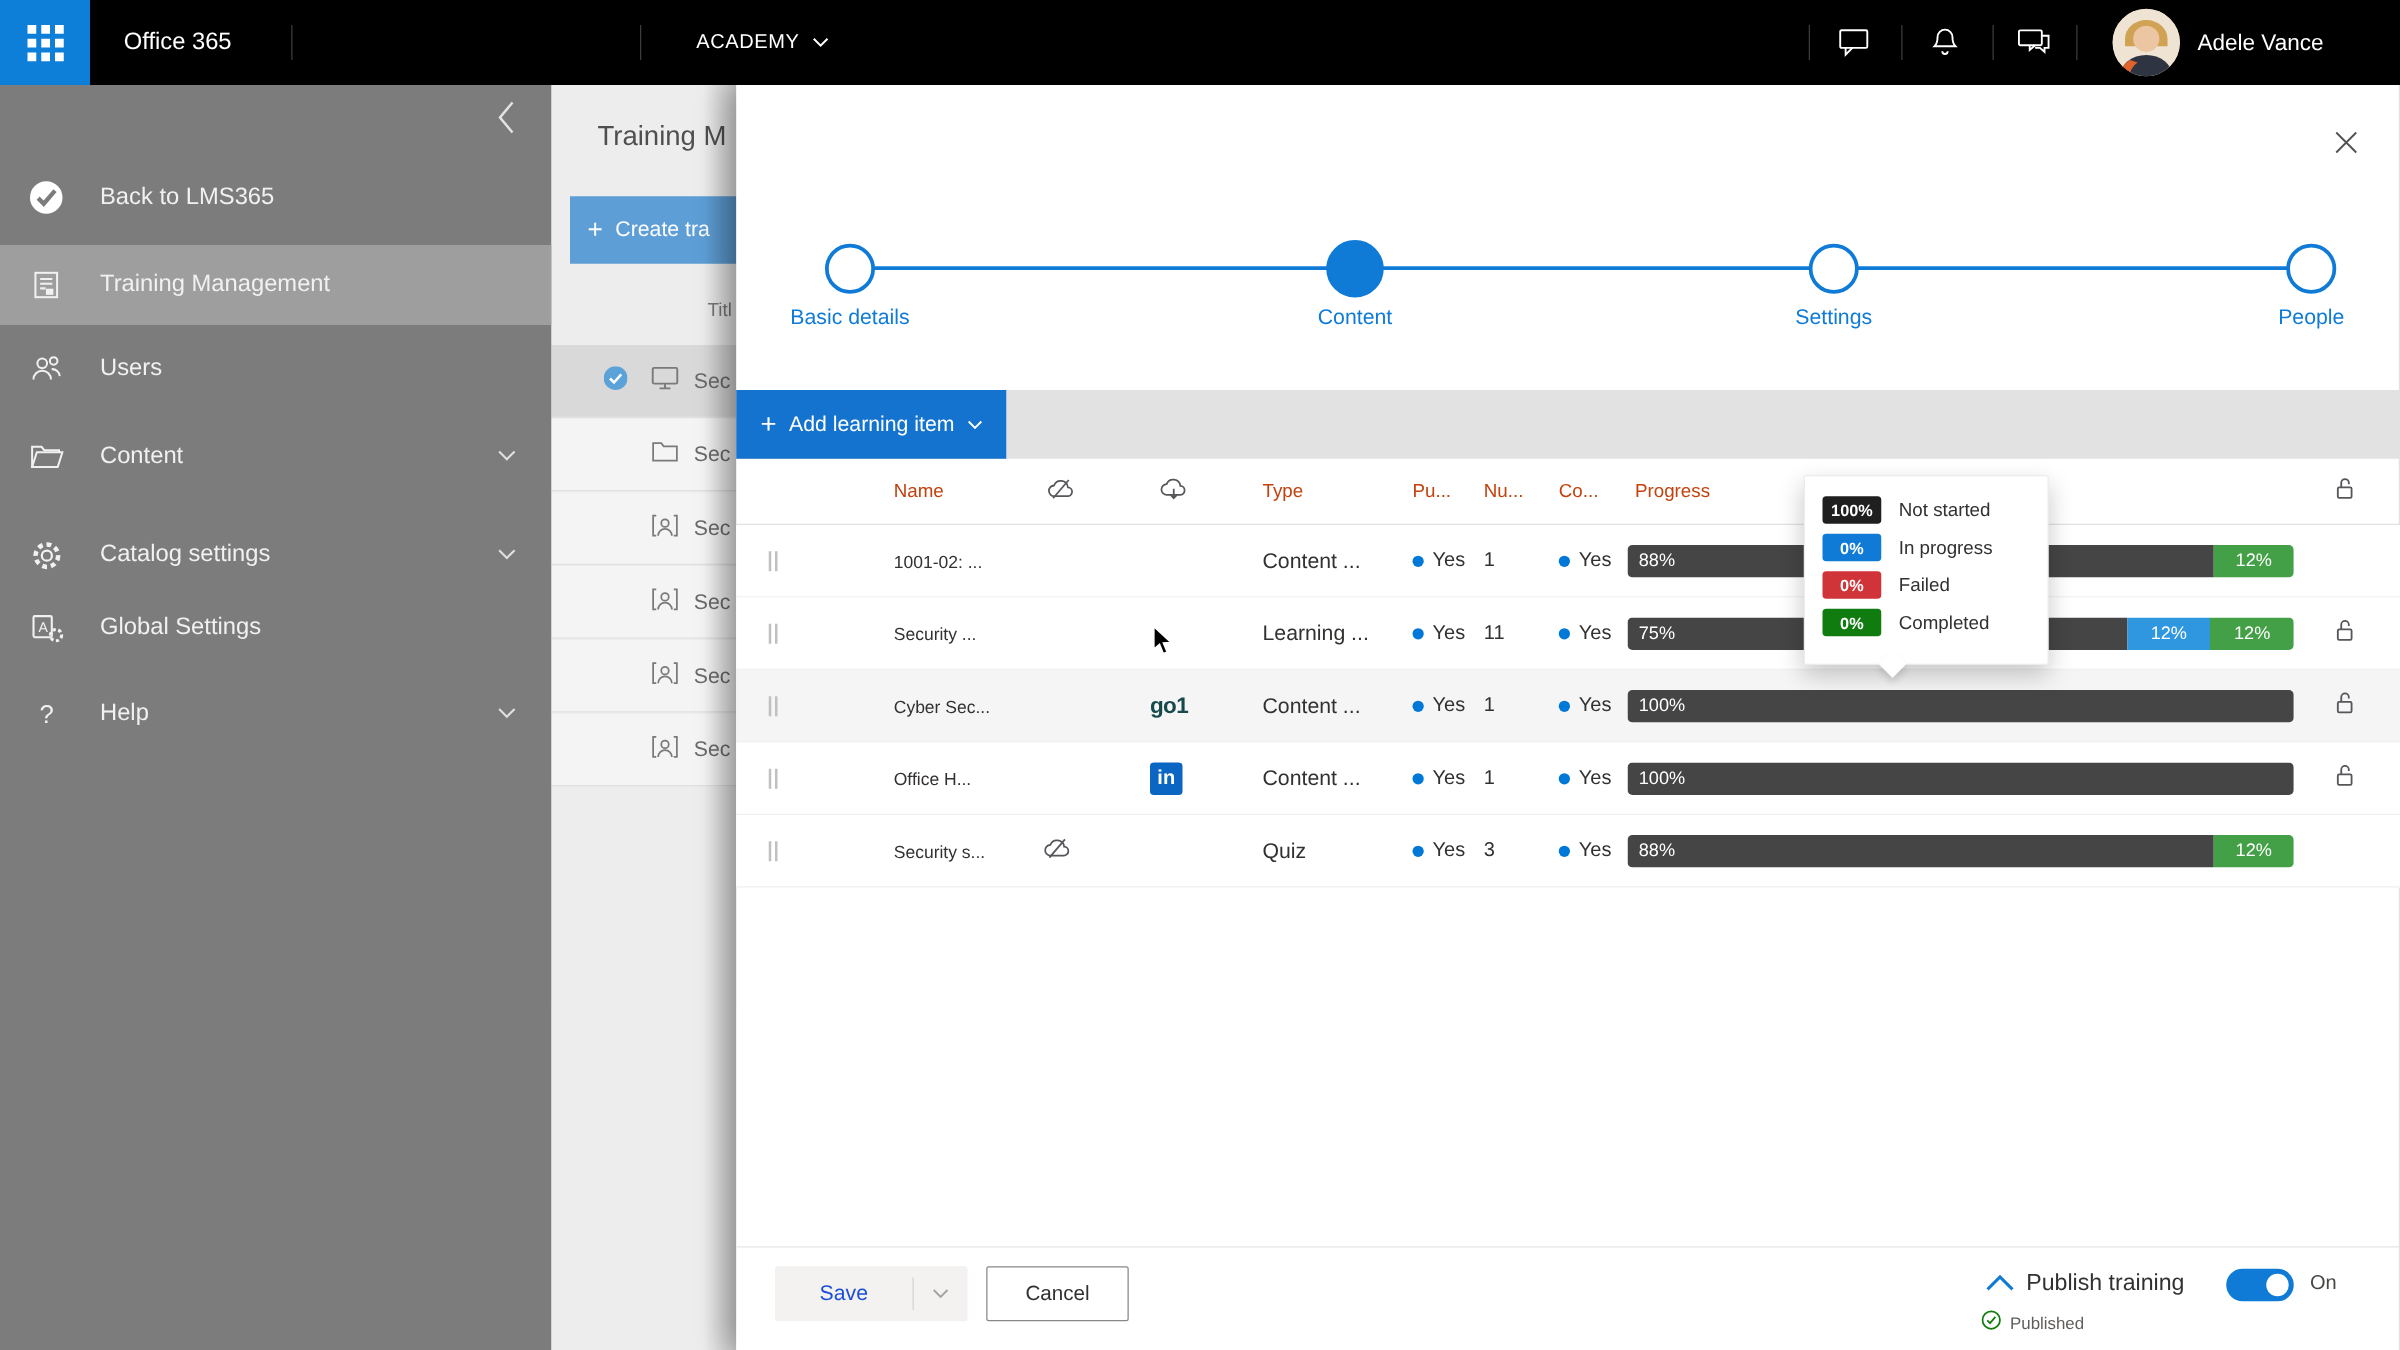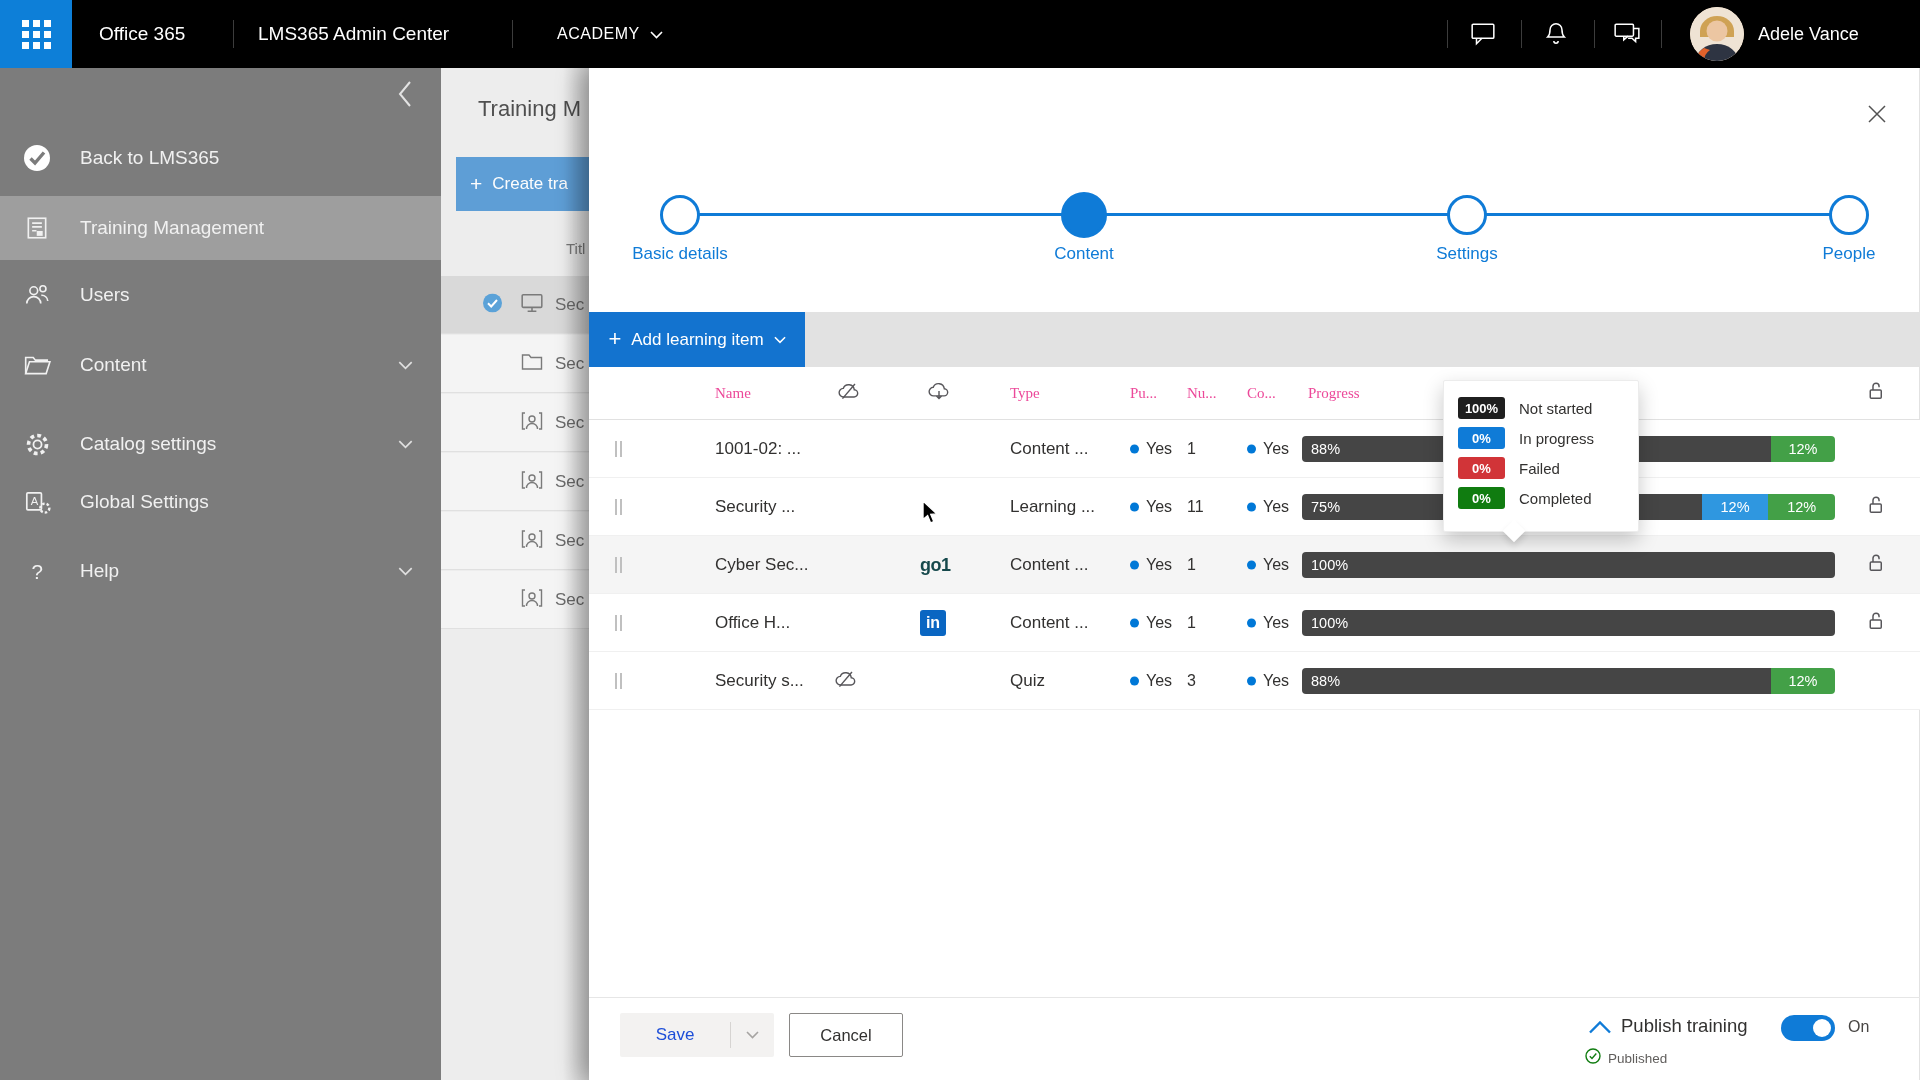--- a/index.html
+++ b/index.html
@@ -50,28 +50,28 @@
   .step-circle { position:absolute; width:40px; height:40px; border-radius:50%; background:#fff; border:3px solid #0f7bd7; top:127px; transform:translateX(-50%); cursor:pointer; }
   .step-circle.active { width:46px; height:46px; top:124px; background:#0f7bd7; }
   .step-label { position:absolute; top:176px; width:200px; transform:translateX(-50%); text-align:center; font-size:17px; color:#0f7bd7; cursor:pointer; white-space:nowrap; }
 
   
   .m-toolbar { position:absolute; left:0; top:244px; width:1331px; height:55px; background:#e2e2e2; }
   .add-btn { position:absolute; left:0; top:0; width:216px; height:55px; background:#1373cf; color:#fff; font-size:17px; display:flex; align-items:center; justify-content:center; gap:10px; cursor:pointer; }
   .add-btn .plus { font-size:22px; font-weight:400; margin-top:-2px; }
 
   
-  .t-header { position:absolute; left:0; top:299px; width:1331px; height:53px; border-bottom:1px solid #e1e1e1; font-size:15px; color:#ec4899;font-family:Liberation Serif, serif; }
+  .t-header { position:absolute; left:0; top:299px; width:1331px; height:53px; border-bottom:1px solid #e1e1e1; font-size:15px; color:#c2410c; }
   .t-header > div { position:absolute; top:50%; transform:translateY(-50%); white-space:nowrap; }
   .t-rows { position:absolute; left:0; top:352px; width:1331px; }
   .t-row { position:absolute; left:0; width:1331px; height:58px; border-bottom:1px solid #f0f0f0; background:#fff; }
   .t-row.hover { background:#f5f5f5; }
   .drag { position:absolute; left:26px; top:50%; transform:translateY(-50%); display:flex; gap:3px; cursor:grab; }
   .drag span { width:2px; height:16px; background:#c0c0c0; display:block; }
-  .cell-name { position:absolute; left:126px; top:50%; transform:translateY(-50%); font-size:17px; color:#323130; white-space:nowrap; }
+  .cell-name { position:absolute; left:126px; top:50%; transform:translateY(-50%); font-size:14px; color:#323130; white-space:nowrap; }
   .cell-offline { position:absolute; left:244px; top:50%; transform:translateY(-50%); }
   .cell-source { position:absolute; left:331px; top:50%; transform:translateY(-50%); }
   .cell-type { position:absolute; left:421px; top:50%; transform:translateY(-50%); font-size:17px; color:#323130; white-space:nowrap; }
   .dot { width:9px; height:9px; border-radius:50%; background:#0078d7; position:absolute; top:50%; transform:translateY(-50%); }
   .cell-putext { position:absolute; left:557px; top:50%; transform:translateY(-50%); font-size:16px; color:#323130; }
   .cell-nu { position:absolute; left:598px; top:50%; transform:translateY(-50%); font-size:16px; color:#323130; }
   .cell-cotext { position:absolute; left:674px; top:50%; transform:translateY(-50%); font-size:16px; color:#323130; }
   .bar { position:absolute; left:713px; top:16px; width:533px; height:26px; border-radius:4px; overflow:hidden; display:flex; }
   .seg { height:100%; color:#fff; font-size:14.5px; display:flex; align-items:center; justify-content:center; white-space:nowrap; }
   .seg.first { justify-content:flex-start; padding-left:9px; }
@@ -118,21 +118,20 @@
           <span></span>
           <span></span>
           <span></span>
           <span></span>
           <span></span>
           <span></span>
       </div>
     </div>
     <div class="tb-text" style="left:99px">Office 365</div>
     <div class="tb-sep" style="left:233px"></div>
-    <div class="tb-text" style="left:258px">LMS365 Admin Center</div>
     <div class="tb-sep" style="left:512px"></div>
     <div class="tb-text tb-academy" style="left:557px">
       <span>ACADEMY</span>
       <span>
         <svg width="13" height="8" viewBox="0 0 13 8" fill="none" stroke="#fff" stroke-width="1.6">
             <path d="M1 1 L6.5 6.5 L12 1"></path>
           </svg>
       </span>
     </div>
     <div class="tb-sep" style="left:1447px"></div>

